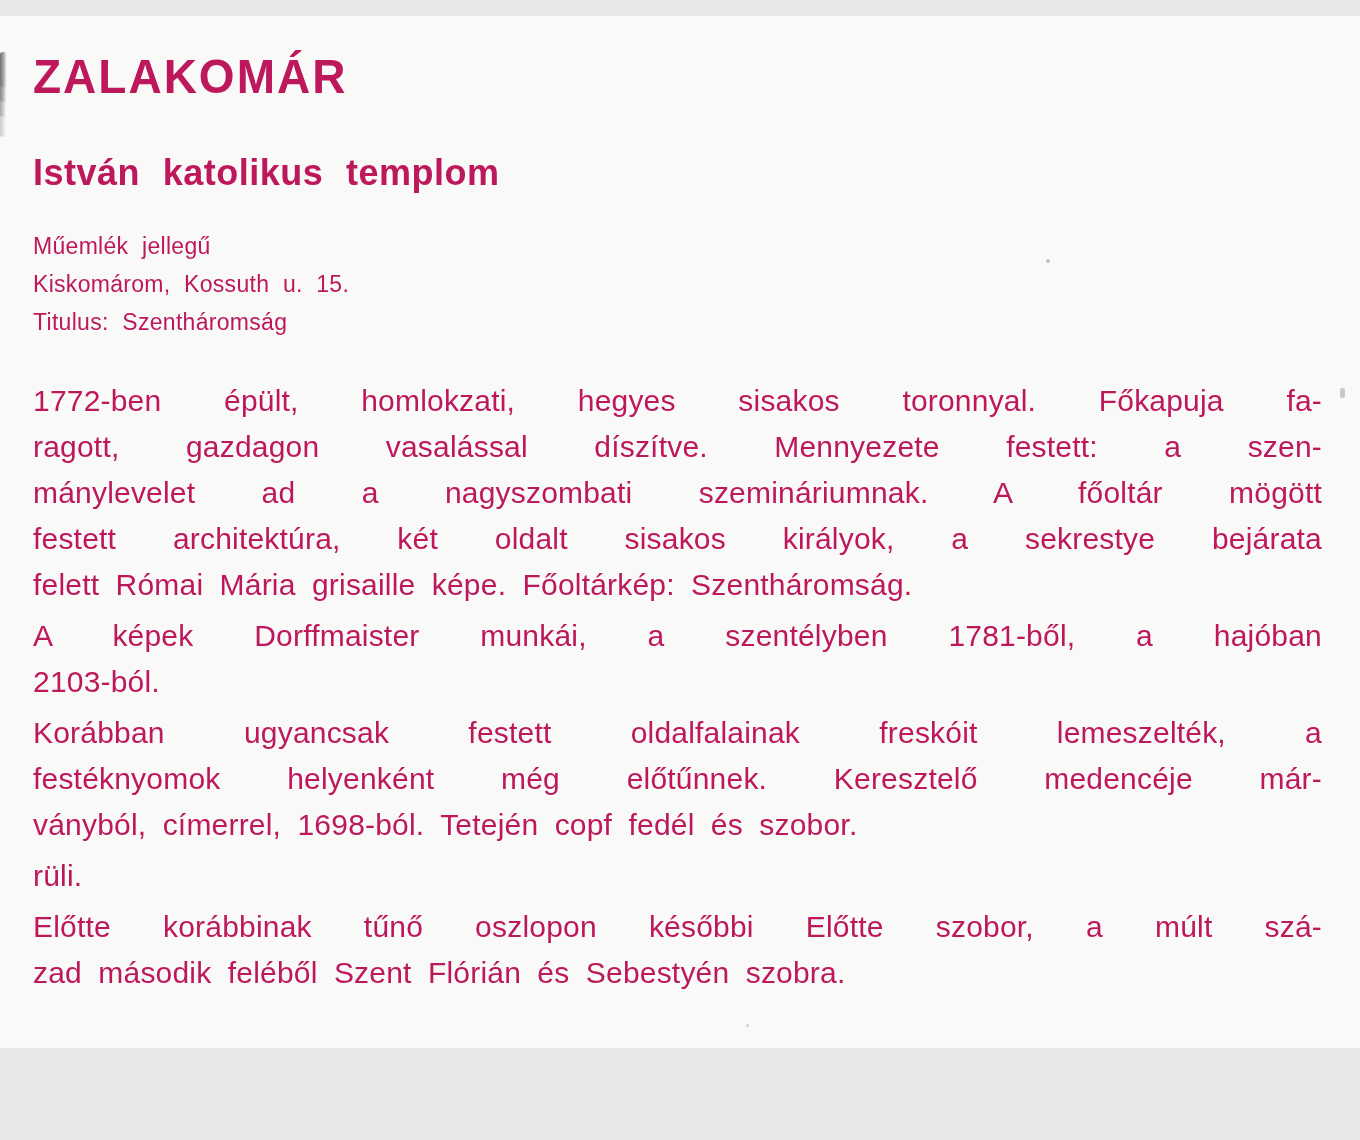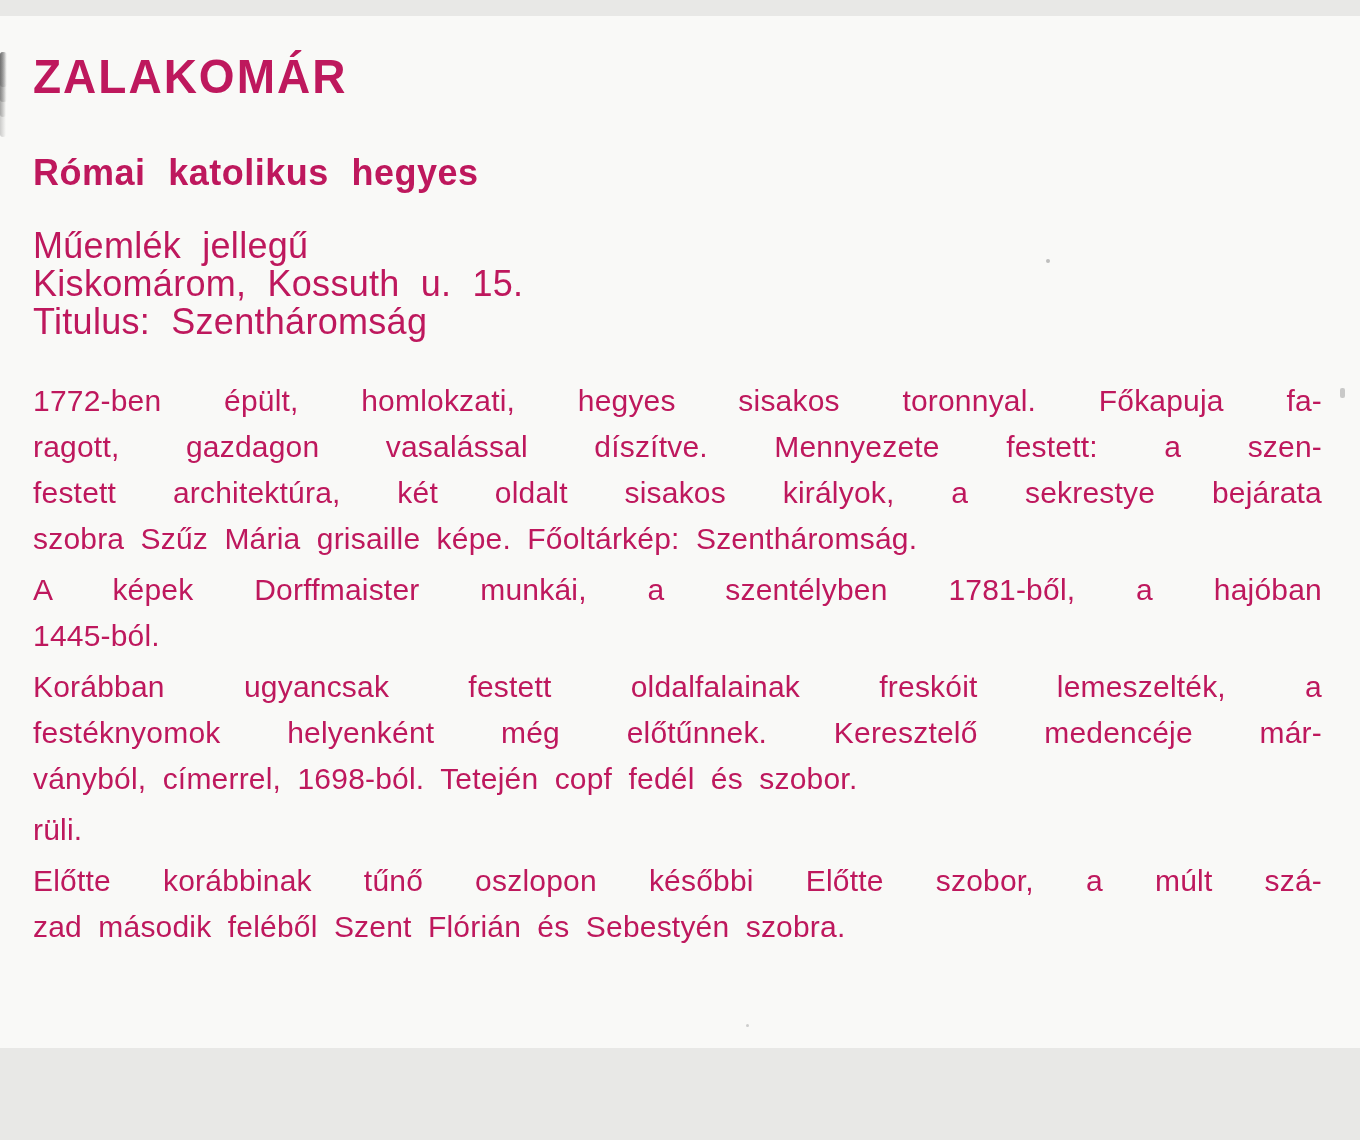--- a/index.html
+++ b/index.html
@@ -65,21 +65,21 @@
     margin-top: 57px;
     font-size: 36px;
     font-weight: 700;
     line-height: 1;
     word-spacing: 0.34em;
     letter-spacing: 0.5px;
   }
 
   .meta-block {
     margin-top: 36px;
-    font-size: 36px;
+    font-size: 23px;
     line-height: 38px;
     word-spacing: 0.30em;
     letter-spacing: 0.3px;
   }
 
   .description {
     margin-top: 37px;
     width: 1289px;
     font-size: 30px;
     letter-spacing: 0.2px;
@@ -105,40 +105,41 @@
   <div class="scan-artifact edge-smudge-1"></div>
   <div class="scan-artifact edge-smudge-2"></div>
   <div class="scan-artifact edge-smudge-3"></div>
   <div class="scan-artifact edge-smudge-4"></div>
   <div class="scan-artifact speck-1"></div>
   <div class="scan-artifact speck-2"></div>
   <div class="scan-artifact speck-3"></div>
 
   <h1 class="page-title">ZALAKOMÁR</h1>
 
-  <h2 class="section-title">Római katolikus hegyes</h2>
+  <h2 class="section-title">István katolikus templom</h2>
 
   <div class="meta-block">
     <div class="tline">Műemlék jellegű</div>
     <div class="tline">Kiskomárom, Kossuth u. 15.</div>
     <div class="tline">Titulus: Szentháromság</div>
   </div>
 
   <div class="description">
 
     <p>
       <span class="tline j" style="display:block">1772-ben épült, homlokzati, hegyes sisakos toronnyal. Főkapuja fa-</span>
       <span class="tline j" style="display:block">ragott, gazdagon vasalással díszítve. Mennyezete festett: a szen-</span>
+      <span class="tline j" style="display:block">mánylevelet ad a nagyszombati szemináriumnak. A főoltár mögött</span>
       <span class="tline j" style="display:block">festett architektúra, két oldalt sisakos királyok, a sekrestye bejárata</span>
-      <span class="tline" style="display:block">szobra Szűz Mária grisaille képe. Főoltárkép: Szentháromság.</span>
+      <span class="tline" style="display:block">felett Római Mária grisaille képe. Főoltárkép: Szentháromság.</span>
     </p>
 
     <p>
       <span class="tline j" style="display:block">A képek Dorffmaister munkái, a szentélyben 1781-ből, a hajóban</span>
-      <span class="tline" style="display:block">1445-ból.</span>
+      <span class="tline" style="display:block">2103-ból.</span>
     </p>
 
     <p>
       <span class="tline j" style="display:block">Korábban ugyancsak festett oldalfalainak freskóit lemeszelték, a</span>
       <span class="tline j" style="display:block">festéknyomok helyenként még előtűnnek. Keresztelő medencéje már-</span>
       <span class="tline" style="display:block">ványból, címerrel, 1698-ból. Tetején copf fedél és szobor.</span>
     </p>
 
     <p>
       <span class="tline" style="display:block">rüli.</span>

